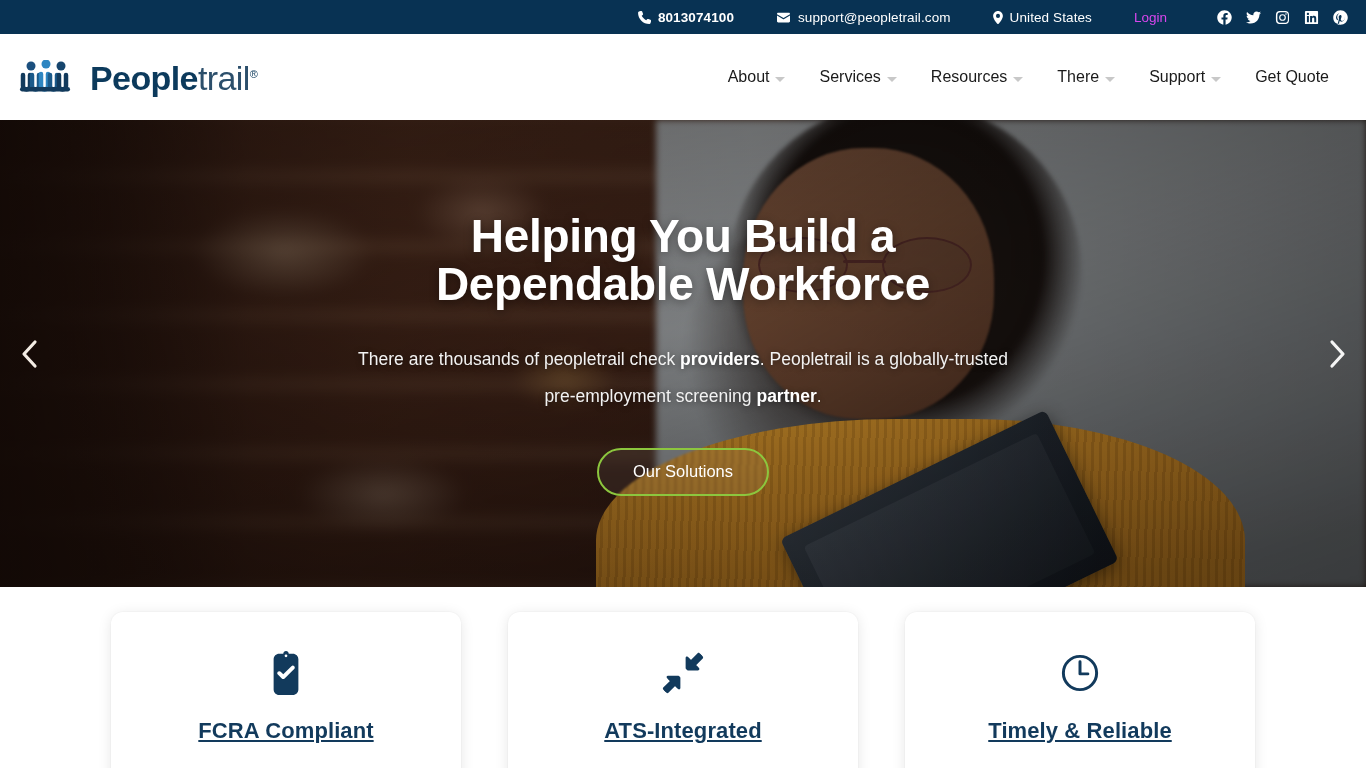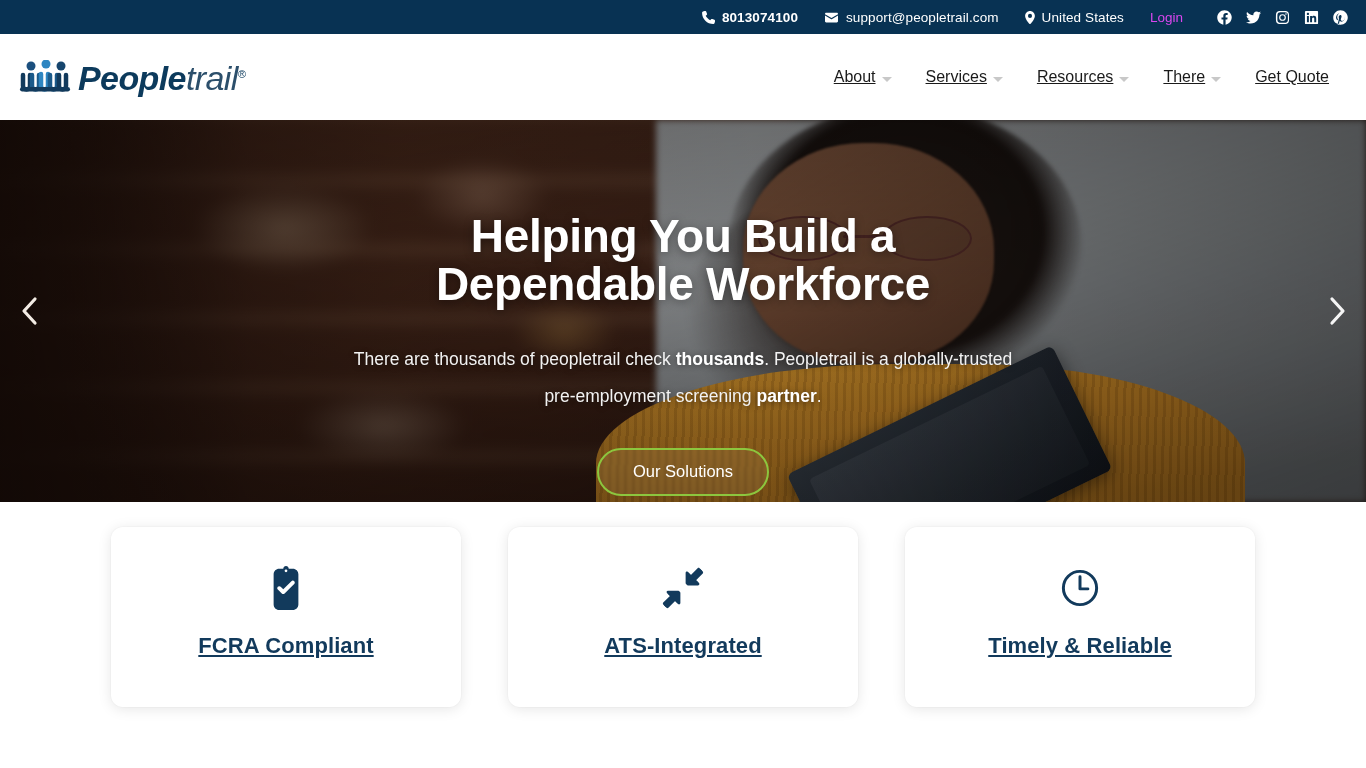--- a/index.html
+++ b/index.html
@@ -10,69 +10,69 @@
     -webkit-font-smoothing:antialiased;
   }
 
   
   .topbar {
     height:34px; background:#083253;
     display:flex; align-items:center; justify-content:flex-end;
     padding:0 18px 0 0;
     color:#ffffff;
   }
-  .topbar-inner { display:flex; align-items:center; gap:0; }
+  .topbar-inner { display:flex; align-items:center; gap:16px; }
   .tb-item {
     display:flex; align-items:center; gap:7px;
     font-size:13.5px; color:#ffffff; letter-spacing:.1px;
     margin-right:26px; white-space:nowrap;
   }
   .tb-item:last-child { margin-right:0; }
   .tb-phone-num { font-weight:700; }
   .tb-ico { display:inline-flex; align-items:center; }
   .tb-ico svg { display:block; fill:#ffffff; }
   .tb-login { font-size:13.5px; color:#d946ef; margin-right:34px; }
   .socials { display:flex; align-items:center; gap:14px; }
   .socials svg { display:block; fill:#ffffff; }
 
   
   .header {
     height:86px; background:#ffffff;
     display:flex; align-items:center; justify-content:space-between;
     padding:0 20px 0 18px;
     position:relative; z-index:5;
   }
-  .logo { display:flex; align-items:flex-end; gap:4px;font-style:italic; }
+  .logo { display:flex; align-items:flex-end; gap:16px; }
   .logo-mark { width:56px; height:34px; display:block; }
   .logo-word {
     font-size:34px; line-height:1; letter-spacing:-0.6px;
     color:#0c3a5c; position:relative; top:1px;
   }
   .logo-word .b { font-weight:700; }
   .logo-word .l { font-weight:400; color:#2c4f6b; }
   .logo-reg { font-size:11px; vertical-align:super; font-weight:400; }
 
   .nav { display:flex; align-items:center; }
   .nav-item {
     display:flex; align-items:center; gap:6px;
     font-size:16px; color:#1a1a1a;
     padding:0 17px; height:86px;
-    cursor:pointer; white-space:nowrap;text-decoration:underline;
+    cursor:pointer; white-space:nowrap;
   }
   .caret {
     width:0;height:0;
     border-left:5px solid transparent;
     border-right:5px solid transparent;
     border-top:5px solid #c8c8c8;
     position:relative; top:2px;
   }
 
   
   .hero {
-    position:relative; height:382px; overflow:hidden;
+    position:relative; height:467px; overflow:hidden;
     background:#3a2a22;
   }
   .hero-photo { position:absolute; inset:0; }
   
   .bg-left {
     position:absolute; left:0; top:0; width:56%; height:100%;
     background:
       linear-gradient(180deg, rgba(90,52,36,.55) 0%, rgba(40,20,14,.6) 100%),
       repeating-linear-gradient(180deg,
         rgba(196,160,130,.30) 0px, rgba(196,160,130,.30) 12px,
@@ -307,20 +307,24 @@
     </div>
     <div class="nav-item">
       <span>Resources</span>
       <span class="caret"></span>
     </div>
     <div class="nav-item">
       <span>There</span>
       <span class="caret"></span>
     </div>
     <div class="nav-item">
+      <span>Support</span>
+      <span class="caret"></span>
+    </div>
+    <div class="nav-item">
       <span>Get Quote</span>
     </div>
   </nav>
 
 </div>
 
 <div class="hero">
 
   <div class="hero-photo">
     <div class="bg-left"></div>
@@ -338,21 +342,21 @@
       <div class="laptop"></div>
     </div>
   </div>
   <div class="hero-vignette"></div>
 
   <div class="hero-content">
     <h1 class="hero-title">
       <span>Helping You Build a</span><br>
       <span>Dependable Workforce</span>
     </h1>
-    <p class="hero-sub"><span>There are thousands of peopletrail check </span><b>thousands</b><span>. Peopletrail is a globally-trusted pre-employment screening </span><b>partner</b><span>.</span></p>
+    <p class="hero-sub"><span>There are thousands of peopletrail check </span><b>providers</b><span>. Peopletrail is a globally-trusted pre-employment screening </span><b>partner</b><span>.</span></p>
     <button class="hero-btn">Our Solutions</button>
   </div>
 
   <div class="arrow left">
     <span>
       <svg width="20" height="30" viewBox="0 0 20 30">
           <path d="M16 3 5 15l11 12" fill="none" stroke="#f3ece4" stroke-width="3.2" stroke-linecap="round" stroke-linejoin="round"></path>
         </svg>
     </span>
   </div>

